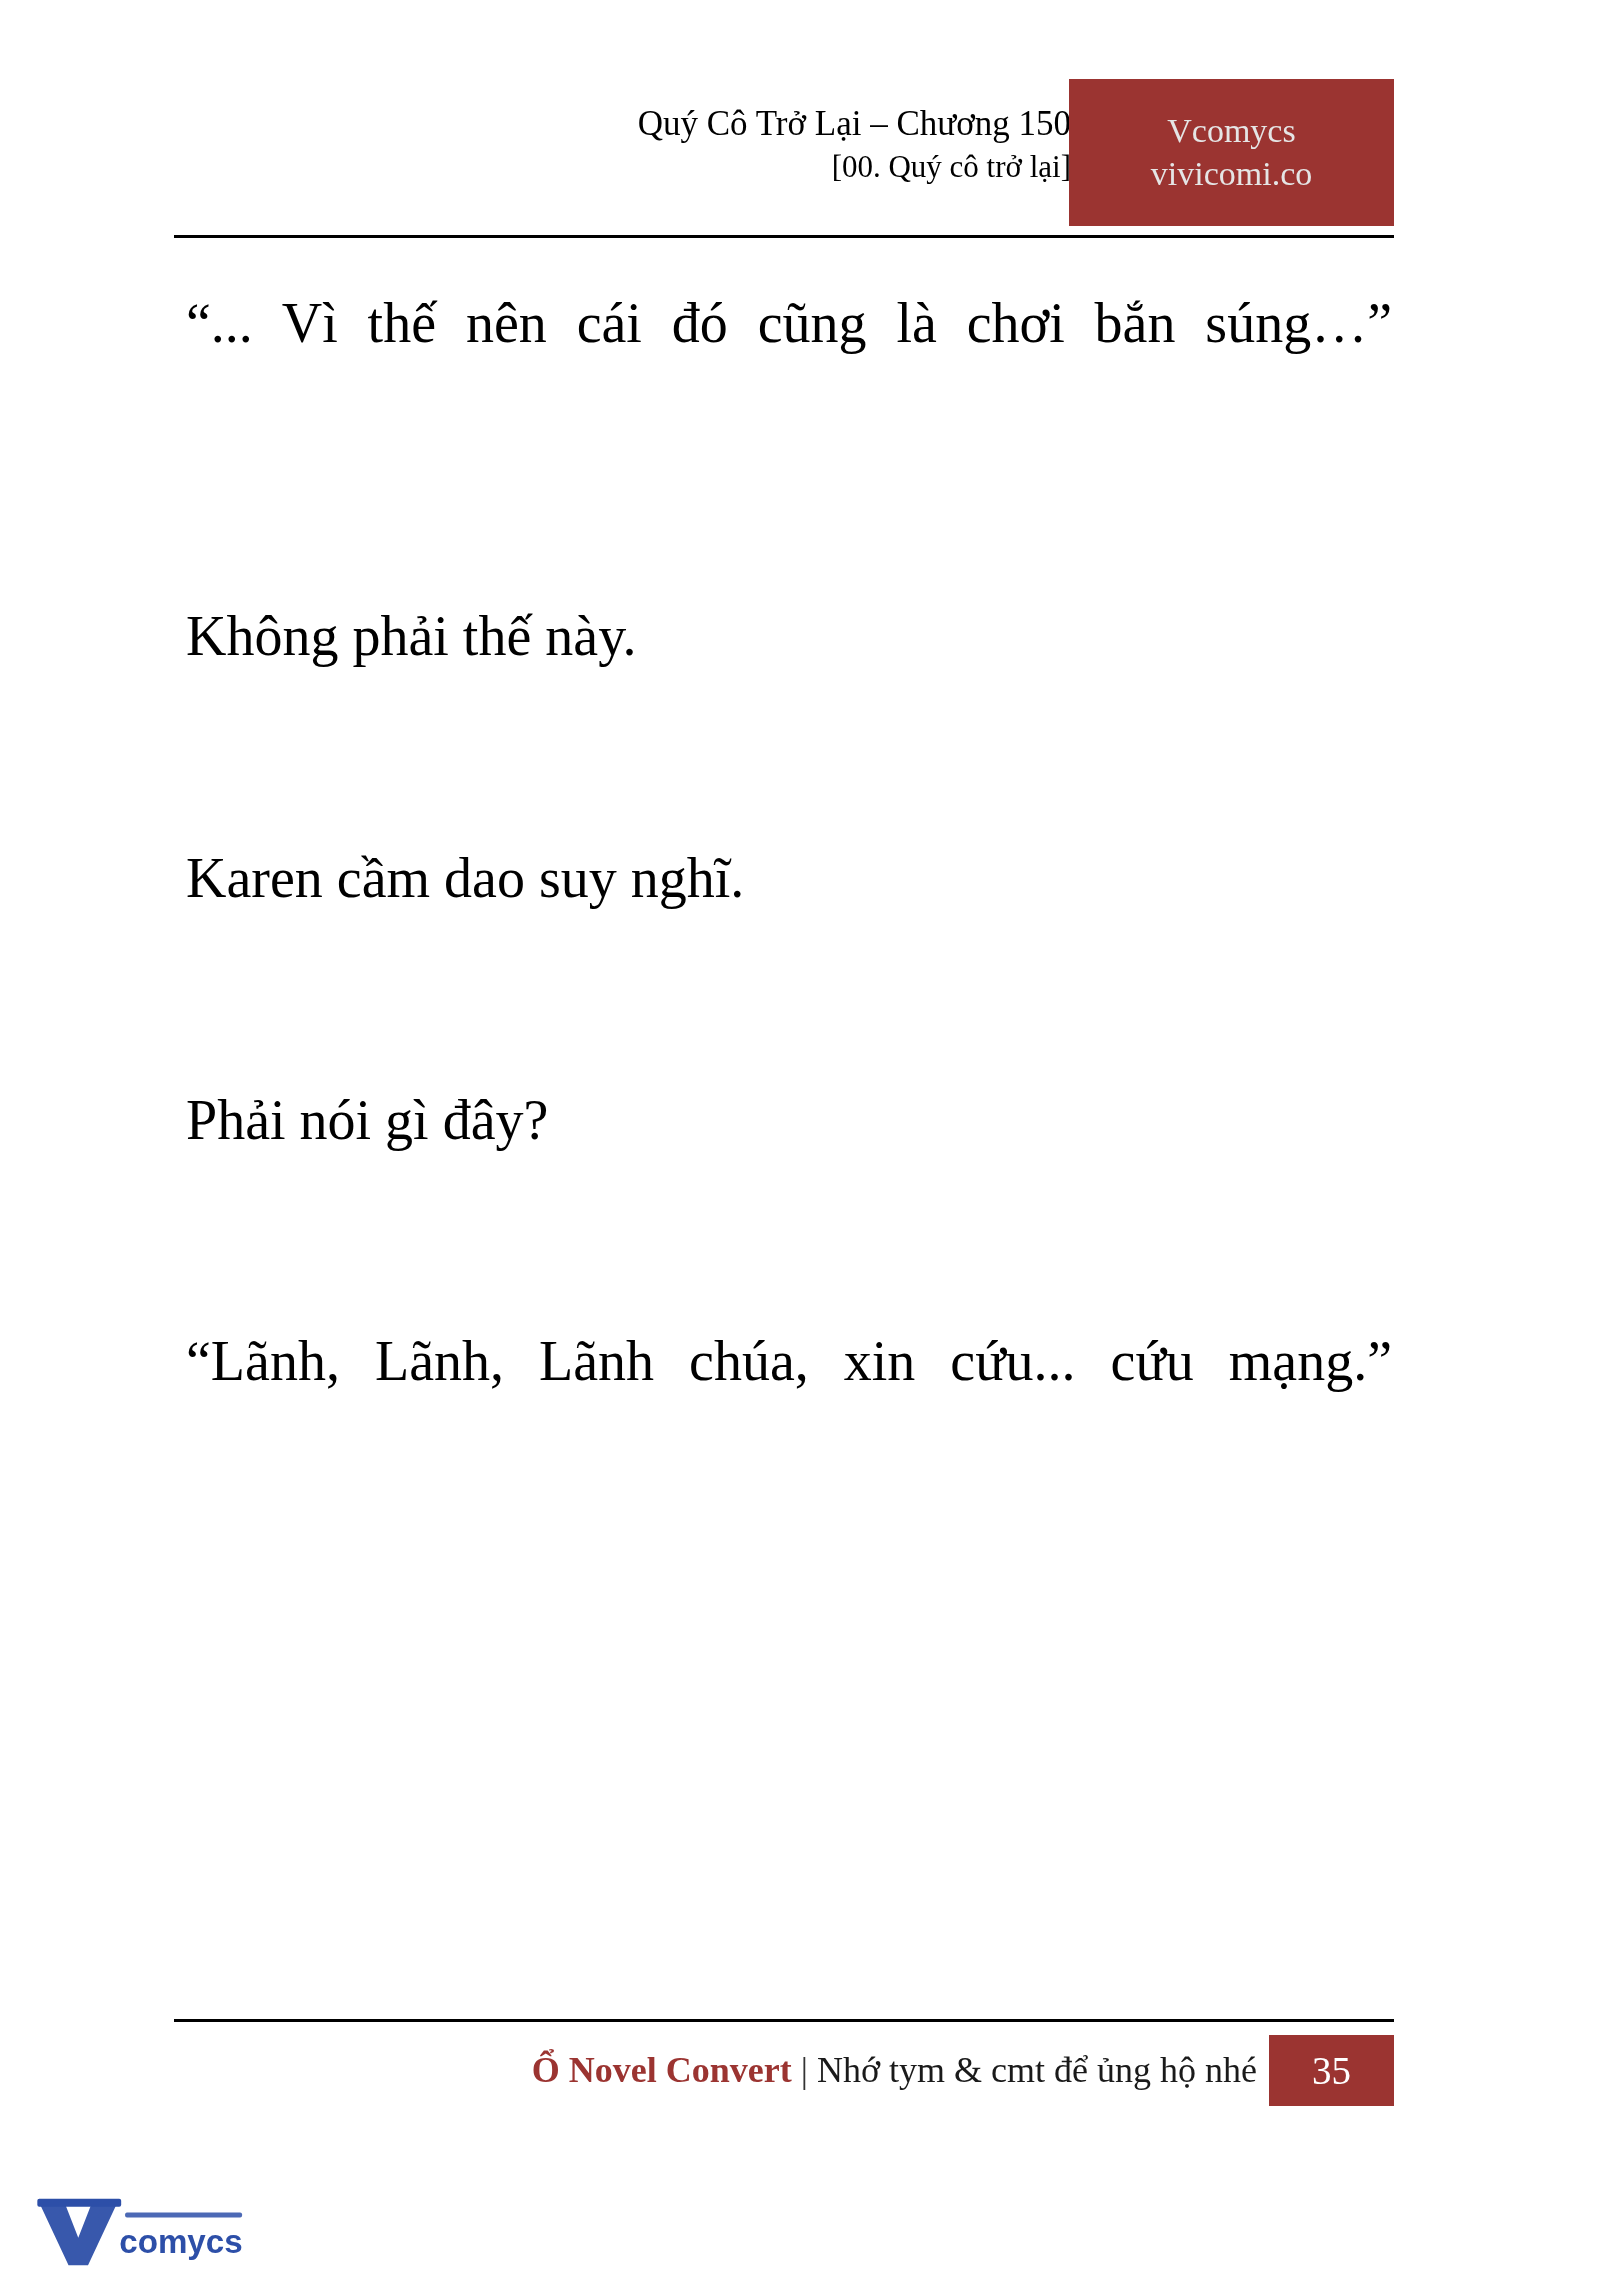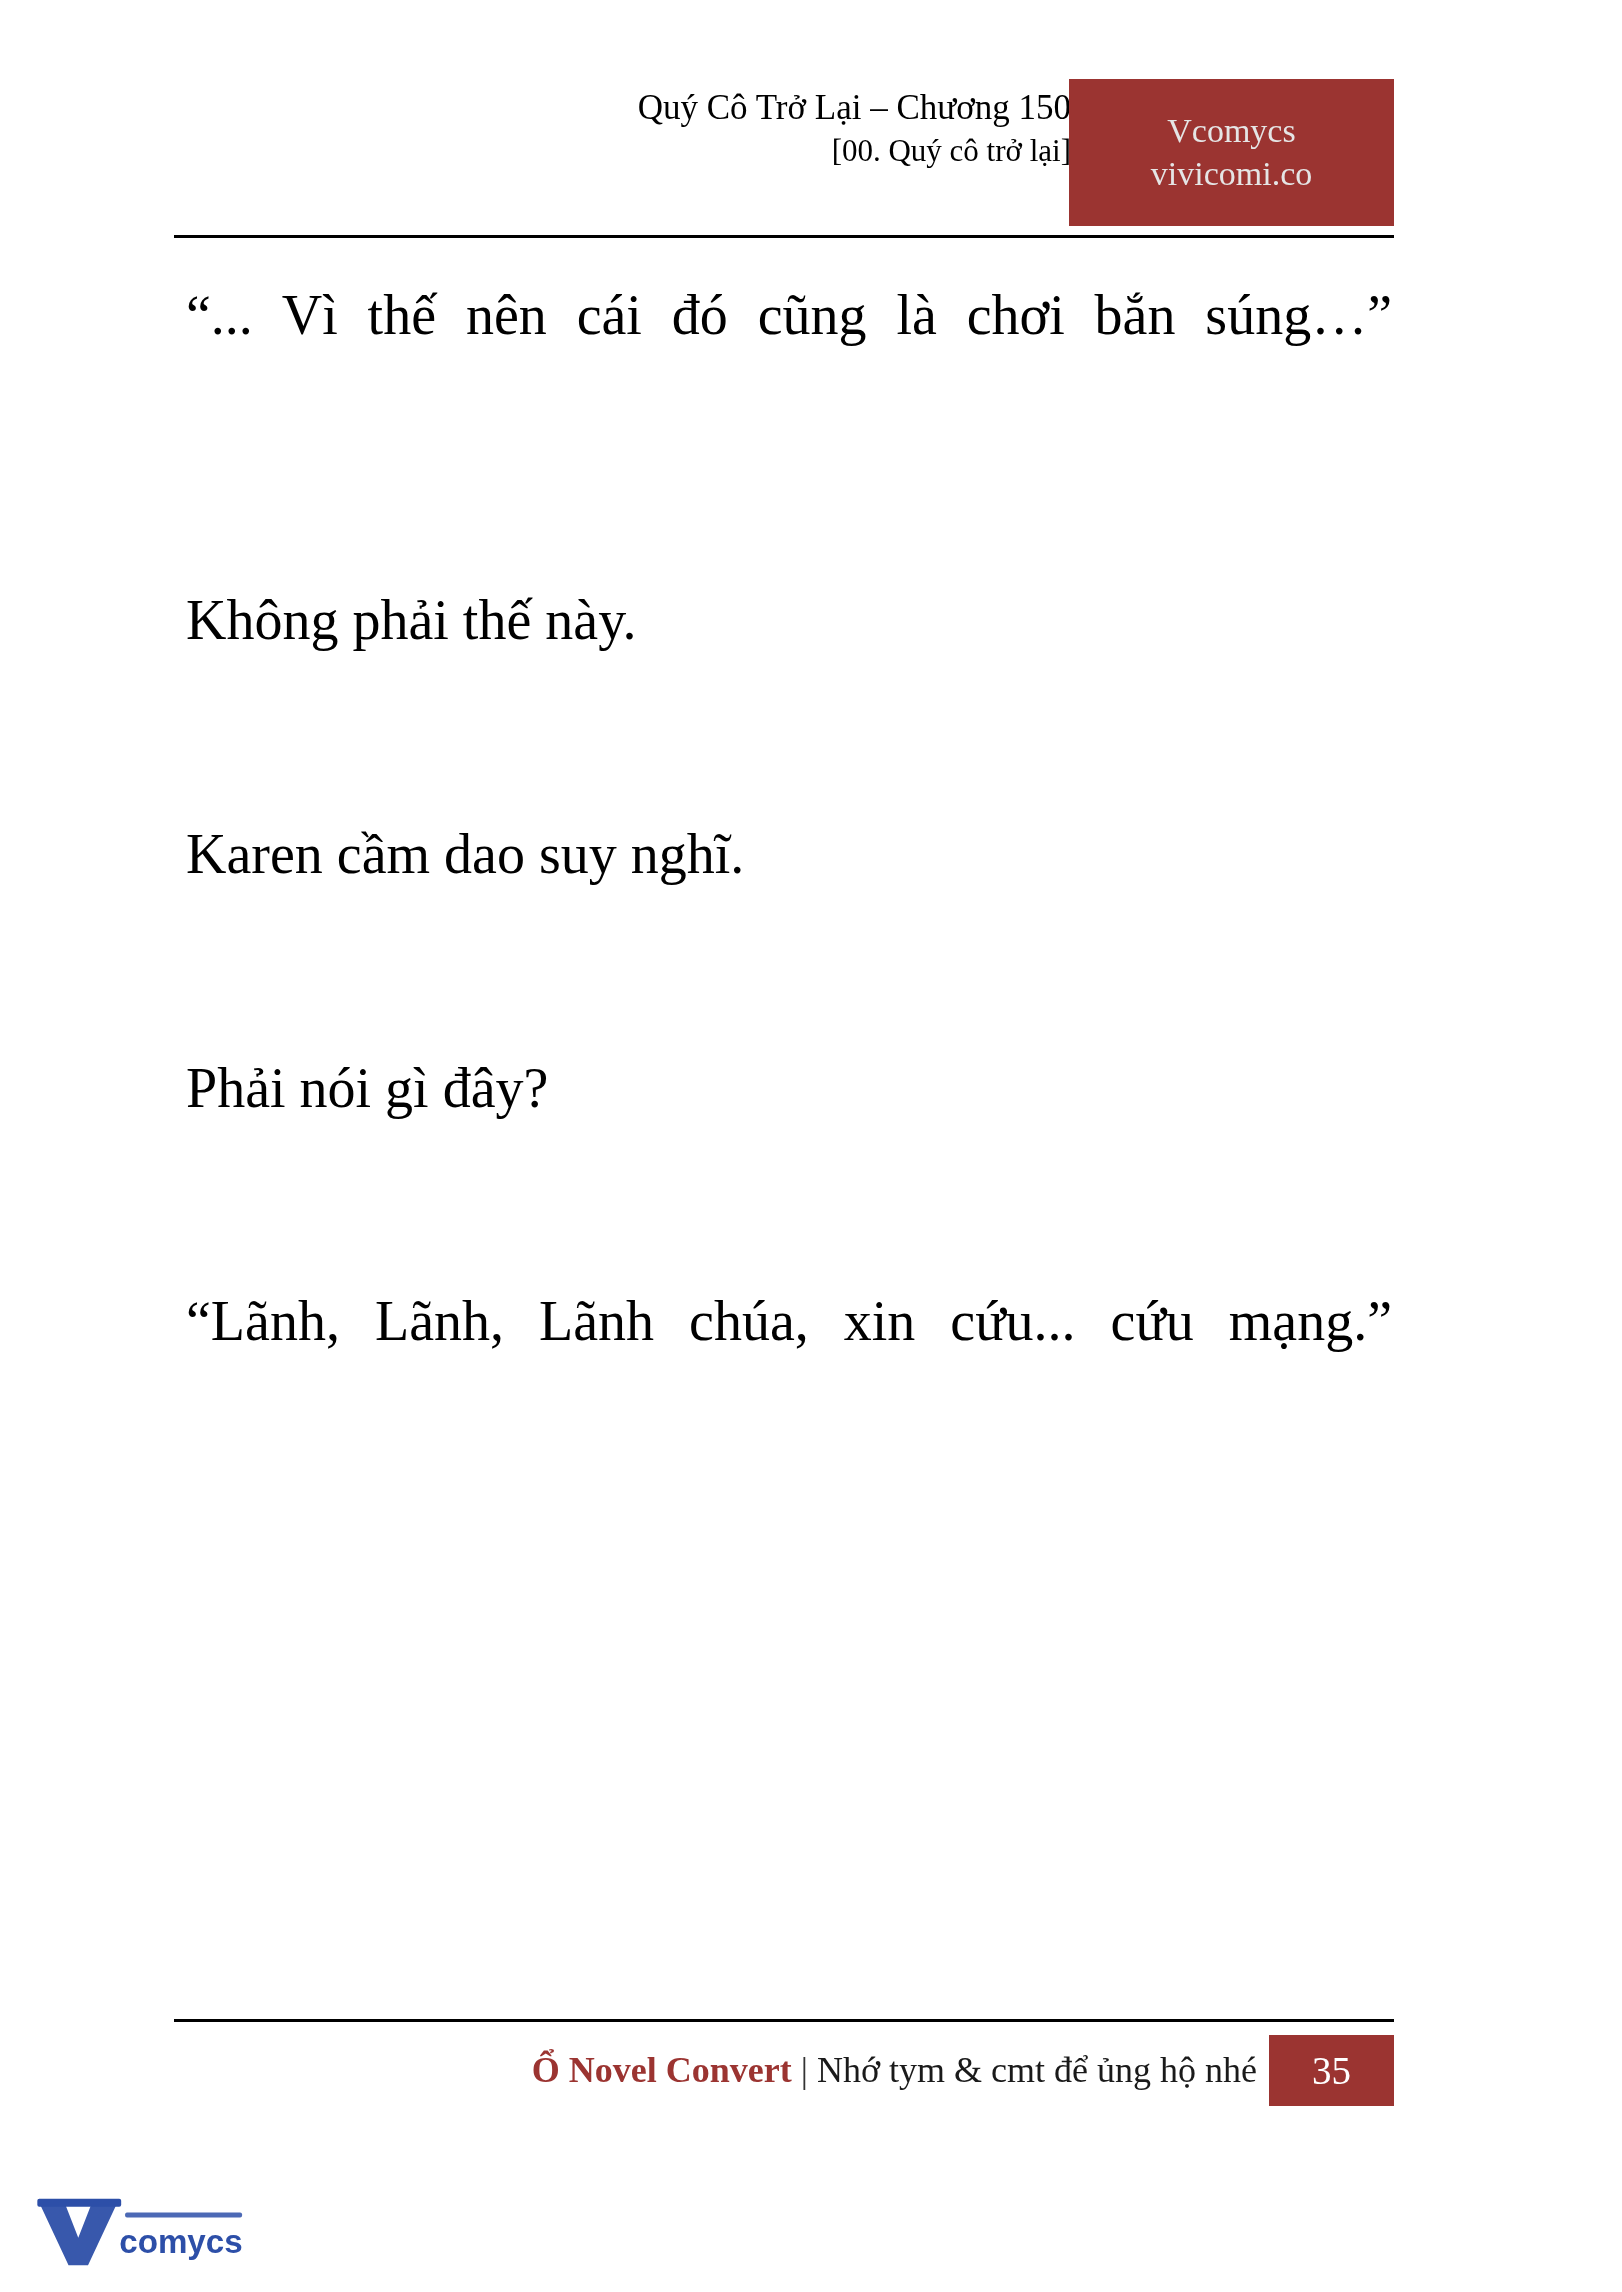--- a/index.html
+++ b/index.html
@@ -35,20 +35,21 @@
   .header-text {
     position: absolute;
     right: 323px;
     top: 0;
     text-align: right;
     line-height: 1.28;
   }
   .header-line1 {
     font-size: 35px;
     white-space: nowrap;
+    margin-top: 16px;
   }
   .header-line2 {
     font-size: 31px;
     white-space: nowrap;
   }
   .brand-box {
     position: absolute;
     right: 0;
     top: -6.9px;
     width: 325px;
@@ -79,21 +80,21 @@
   
   .content {
     position: absolute;
     left: 186px;
     top: 280px;
     width: 1206px;
   }
   .para {
     font-size: 56px;
     line-height: 1.28;
-    margin: 0 0 86px 0;
+    margin: 8px 0 86px 0;
     text-align: justify;
     text-justify: inter-word;
   }
   .para.justify-all {
     text-align: justify;
   }
   .para.justify-all::after {
     content: "";
     display: inline-block;
     width: 100%;

